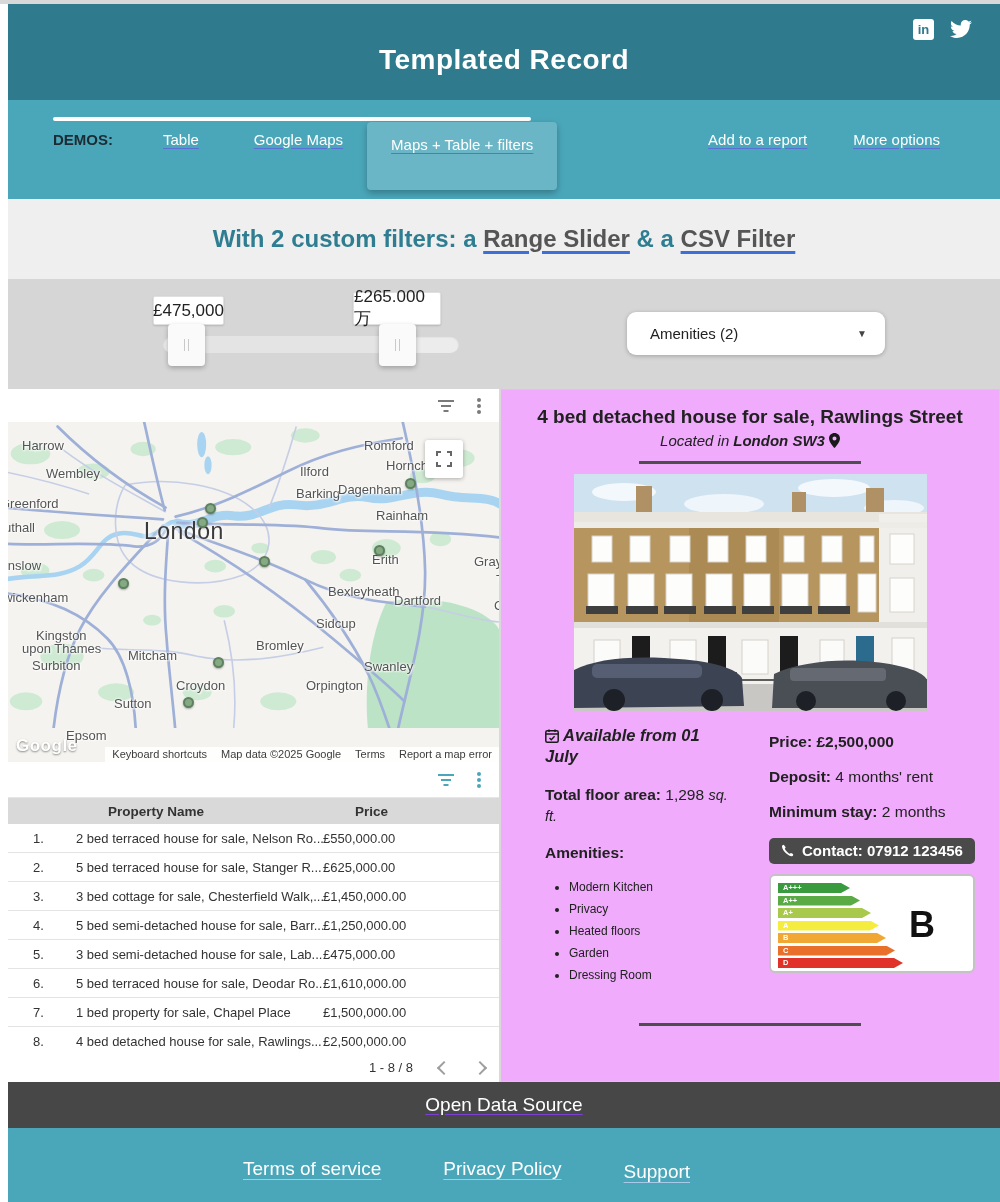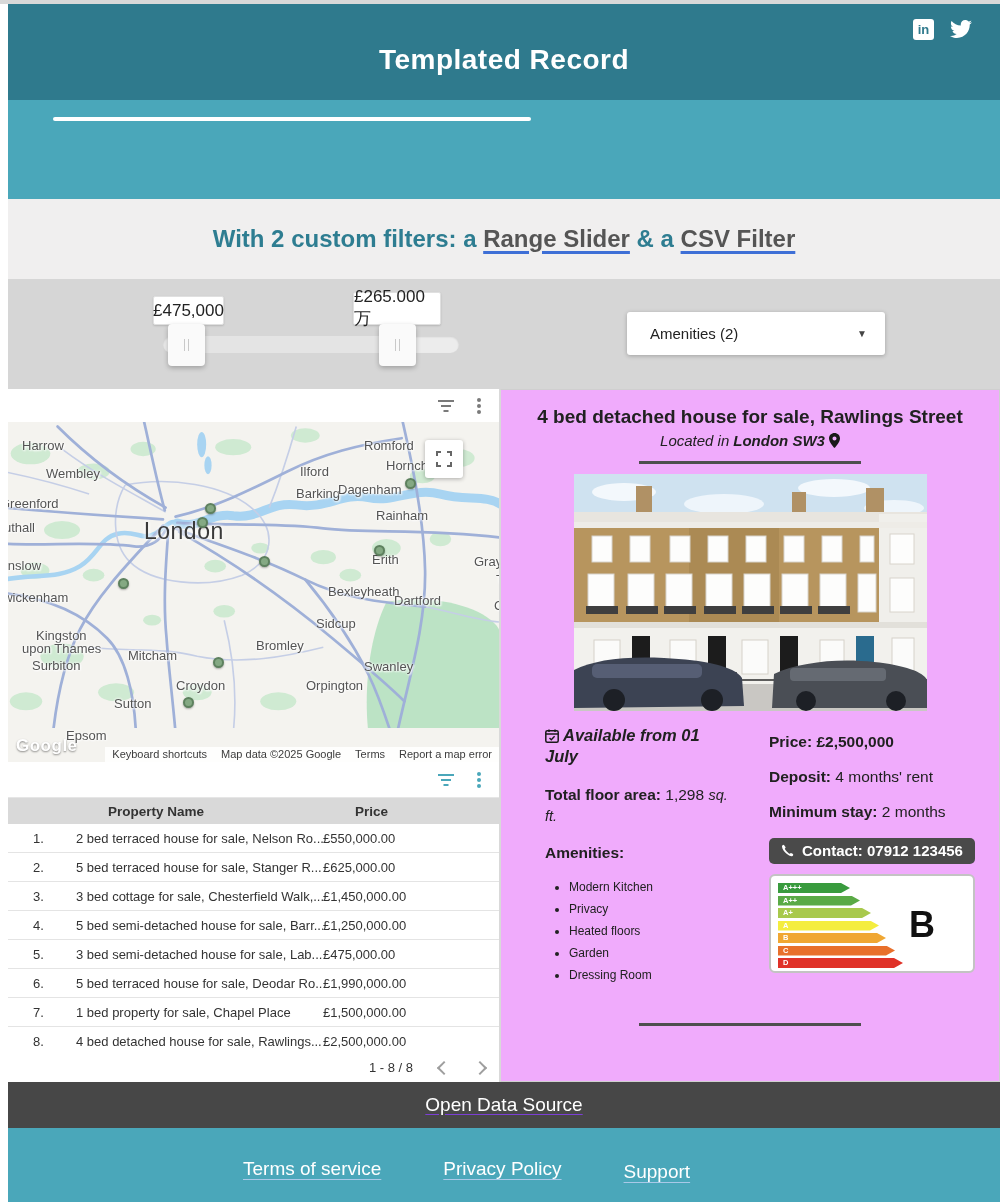--- a/index.html
+++ b/index.html
@@ -35,21 +35,21 @@
   .filter-band { height:110px; background:#d6d6d6; position:relative; }
   .val-box { position:absolute; background:#fff; border:1px solid #e0e0e0; border-radius:2px; box-shadow:0 1px 2px rgba(0,0,0,0.15); font-size:17px; color:#222; display:flex; align-items:center; justify-content:center; }
   .val-box.v1 { left:145px; top:17px; width:71px; height:29px; }
   .val-box.v2 { left:345px; top:13px; width:88px; height:33px; }
   .slider-track { position:absolute; left:155px; top:57px; width:296px; height:17px; background:#ececec; border-radius:9px; box-shadow:inset 0 1px 2px rgba(0,0,0,0.12); }
   .slider-track .range-fill { position:absolute; left:24px; right:60px; top:0; height:100%; background:#e4e4e4; }
   .slider-handle { position:absolute; top:-12px; width:37px; height:42px; background:#fafafa; border-radius:4px; box-shadow:0 2px 5px rgba(0,0,0,0.25); cursor:pointer; display:flex; align-items:center; justify-content:center; gap:3px; }
   .slider-handle i { display:block; width:1px; height:12px; background:#c9c9c9; }
   .slider-handle.h1 { left:5px; }
   .slider-handle.h2 { left:216px; }
-  .dropdown { position:absolute; left:619px; top:33px; width:258px; height:43px; background:#fff; border-radius:3px; box-shadow:0 1px 4px rgba(0,0,0,0.25); display:flex; align-items:center; cursor:pointer; }
+  .dropdown { position:absolute; left:619px; top:33px; width:258px; height:43px; background:#fff; border-radius:9px; box-shadow:0 1px 4px rgba(0,0,0,0.25); display:flex; align-items:center; cursor:pointer; }
   .dropdown-label { font-size:15px; color:#222; margin-left:23px; }
   .dropdown-caret { margin-left:auto; margin-right:18px; font-size:10px; color:#444; }
 
   
   .main { display:flex; height:693px; }
   .left-panel { width:545px; background:#fff; border-right:1px solid #d9d9d9; }
   .panel-toolbar { height:33px; display:flex; align-items:center; justify-content:flex-end; gap:22px; padding-right:18px; background:#fff; }
   .icon-filter { width:18px; height:12px; position:relative; cursor:pointer; }
   .icon-filter i { position:absolute; left:50%; transform:translateX(-50%); height:2px; background:#7a7a7a; display:block; }
   .icon-filter i:nth-child(1){ top:0; width:16px; } .icon-filter i:nth-child(2){ top:5px; width:10px; } .icon-filter i:nth-child(3){ top:10px; width:5px; }
@@ -128,20 +128,32 @@
         <svg viewBox="0 0 512 512">
             <path d="M459.37 151.716c.325 4.548.325 9.097.325 13.645 0 138.72-105.583 298.558-298.558 298.558-59.452 0-114.68-17.219-161.137-47.106 8.447.974 16.568 1.299 25.34 1.299 49.055 0 94.213-16.568 130.274-44.832-46.132-.975-84.792-31.188-98.112-72.772 6.498.974 12.995 1.624 19.818 1.624 9.421 0 18.843-1.3 27.614-3.573-48.081-9.747-84.143-51.98-84.143-102.985v-1.299c13.969 7.797 30.214 12.67 47.431 13.319-28.264-18.843-46.781-51.005-46.781-87.391 0-19.492 5.197-37.36 14.294-52.954 51.655 63.675 129.3 105.258 216.365 109.807-1.624-7.797-2.599-15.918-2.599-24.04 0-57.828 46.782-104.934 104.934-104.934 30.213 0 57.502 12.67 76.67 33.137 23.715-4.548 46.456-13.32 66.599-25.34-7.798 24.366-24.366 44.833-46.132 57.827 21.117-2.273 41.584-8.122 60.426-16.243-14.292 20.791-32.161 39.308-52.628 54.253z"></path>
           </svg>
       </div>
     </div>
     <div class="header-title">Templated Record</div>
   </div>
 
   <div class="nav">
     <div class="nav-line"></div>
+    <div class="nav-row">
+      <span class="nav-label">DEMOS:</span>
+      <a class="nav-link t1">Table</a>
+      <a class="nav-link t2">Google Maps</a>
+      <div class="active-tab">
+        <a class="nav-link">Maps + Table + filters</a>
+      </div>
+      <div class="nav-actions">
+        <a class="nav-link">Add to a report</a>
+        <a class="nav-link">More options</a>
+      </div>
+    </div>
   </div>
 
   <div class="heading-band">
     <div class="heading">
       <span class="teal">With 2 custom filters: a </span><a class="hlink">Range Slider</a><span class="teal"> &amp; a </span><a class="hlink">CSV Filter</a>
     </div>
   </div>
 
   <div class="filter-band">
     <div class="val-box v1">£475,000</div>
@@ -339,21 +351,21 @@
               <span class="col-price">£1,250,000.00</span>
             </div>
           <div class="tbl-row">
               <span class="col-idx">5.</span>
               <span class="col-name">3 bed semi-detached house for sale, Lab...</span>
               <span class="col-price">£475,000.00</span>
             </div>
           <div class="tbl-row">
               <span class="col-idx">6.</span>
               <span class="col-name">5 bed terraced house for sale, Deodar Ro...</span>
-              <span class="col-price">£1,990,000.00</span>
+              <span class="col-price">£1,610,000.00</span>
             </div>
           <div class="tbl-row">
               <span class="col-idx">7.</span>
               <span class="col-name">1 bed property for sale, Chapel Place</span>
               <span class="col-price">£1,500,000.00</span>
             </div>
           <div class="tbl-row">
               <span class="col-idx">8.</span>
               <span class="col-name">4 bed detached house for sale, Rawlings...</span>
               <span class="col-price">£2,500,000.00</span>

